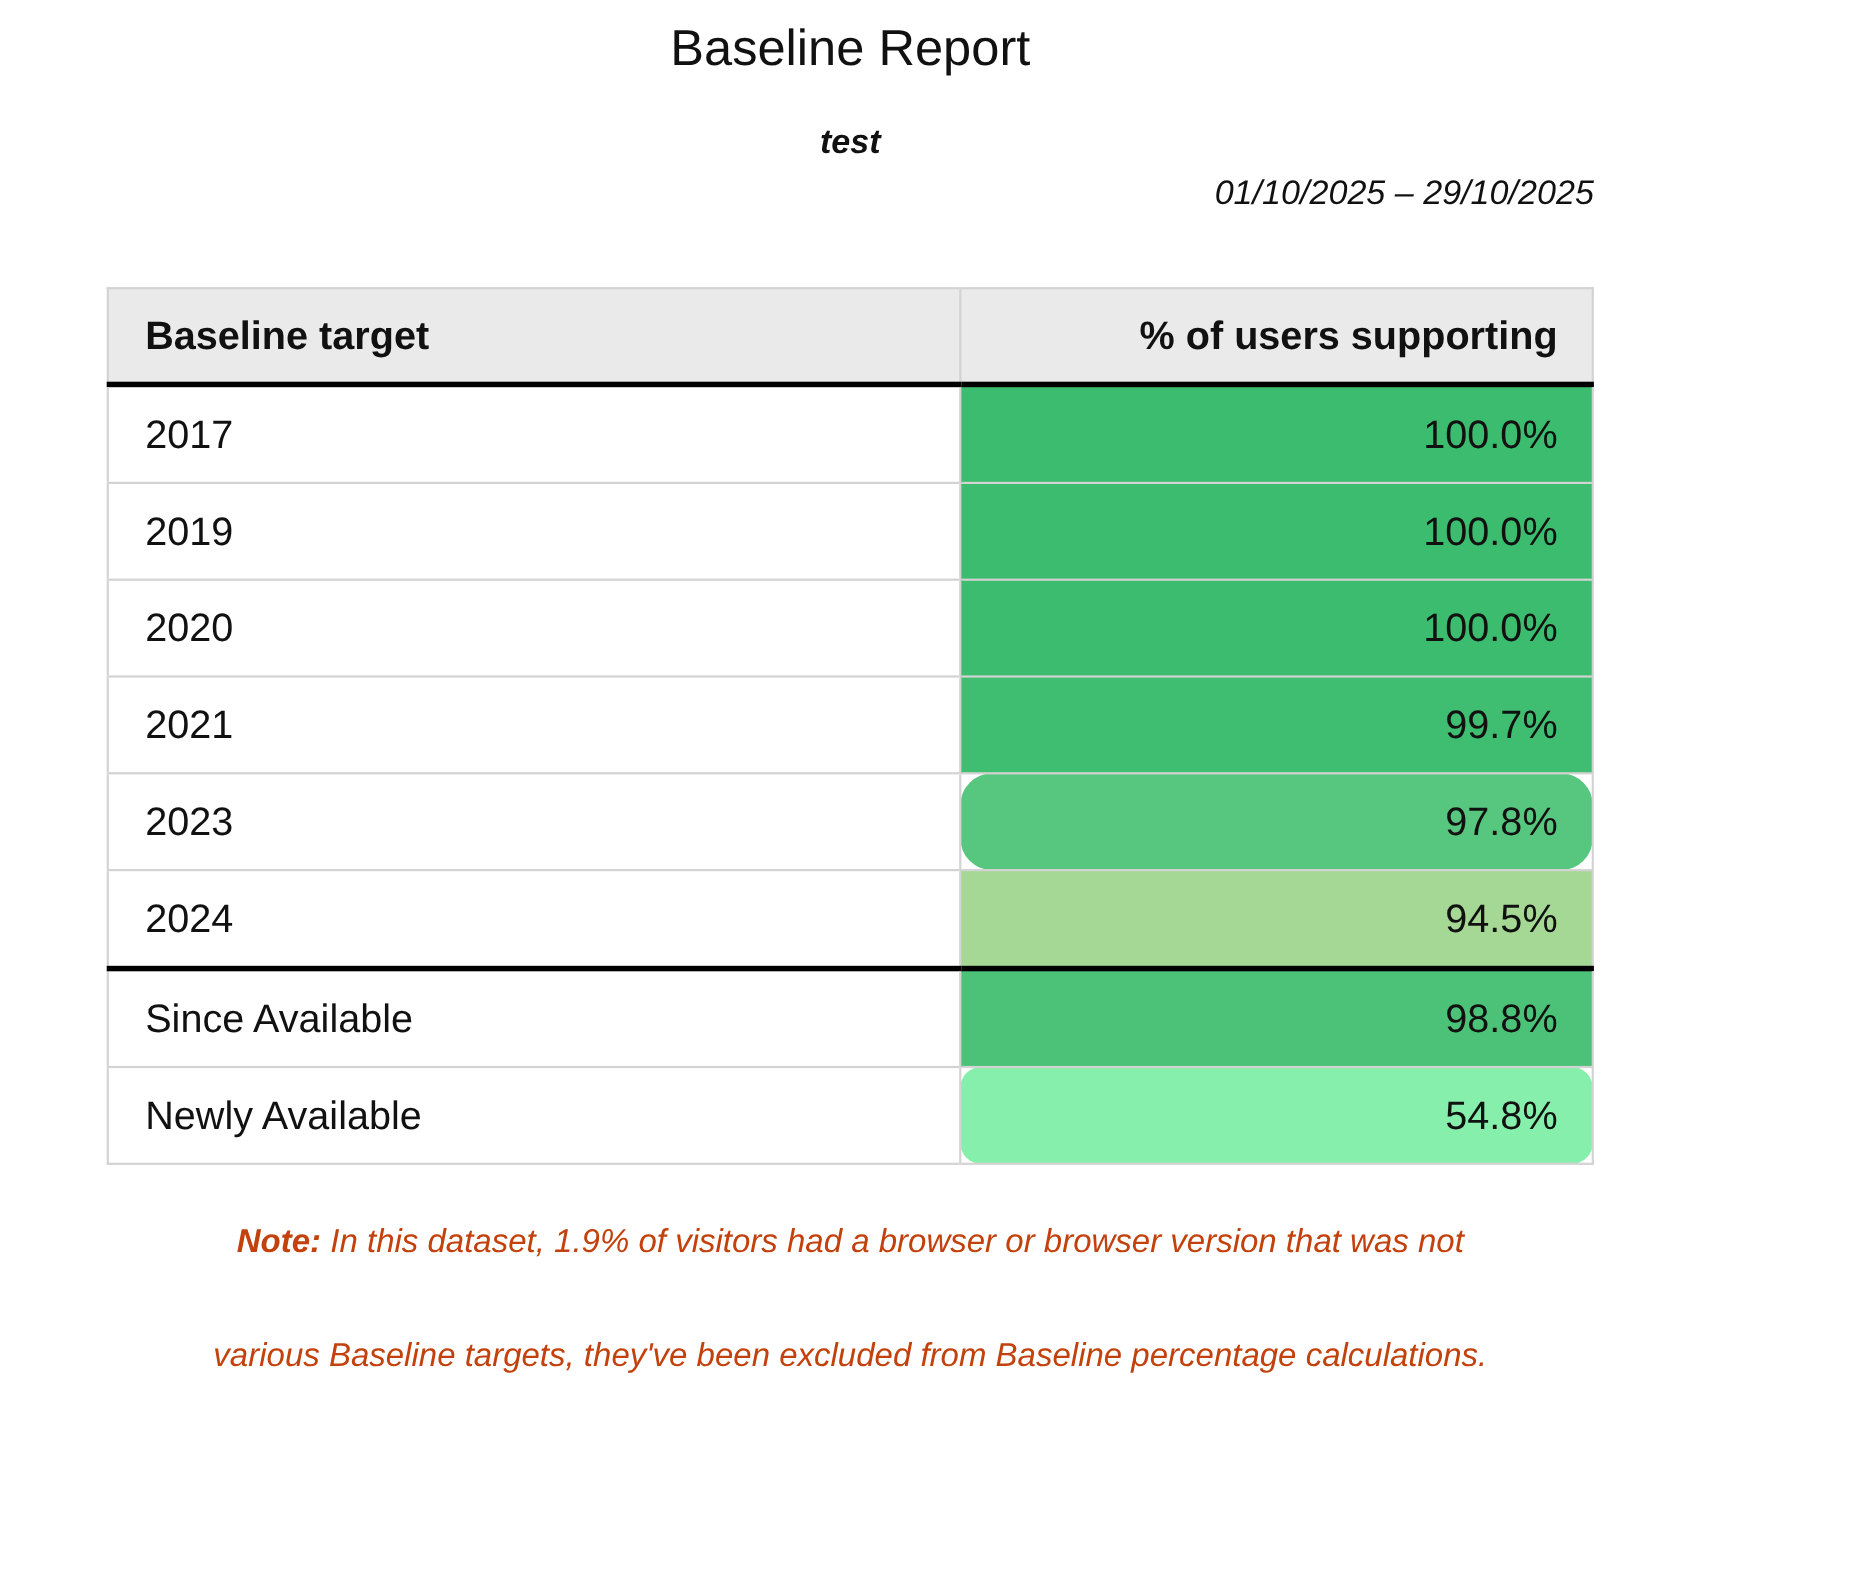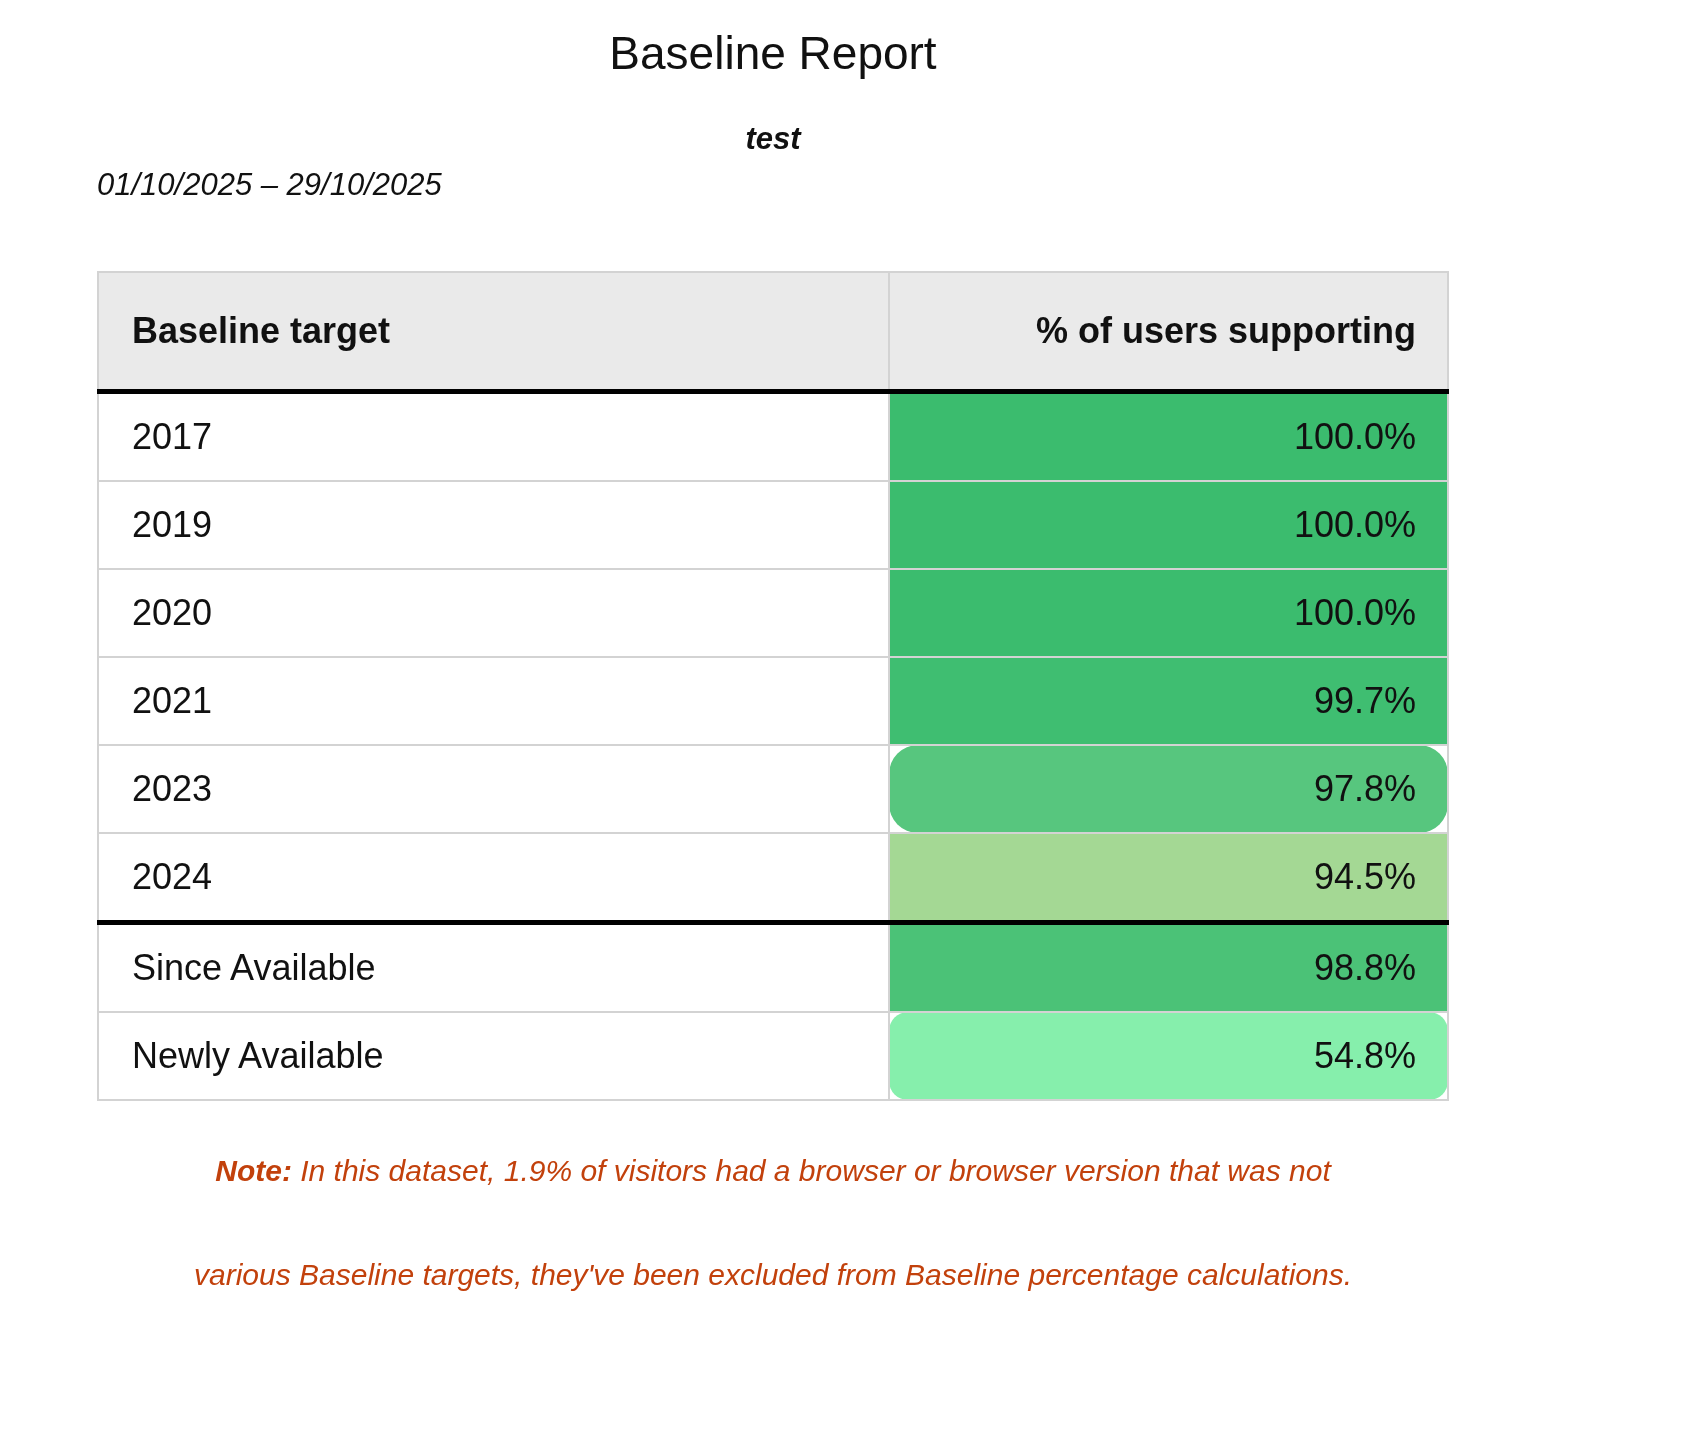--- a/index.html
+++ b/index.html
@@ -7,61 +7,61 @@
     padding: 0;
     background: #ffffff;
     width: 1696px;
     height: 1448px;
     font-family: "Liberation Sans", sans-serif;
     color: #111111;
     -webkit-font-smoothing: antialiased;
   }
   .content {
     width: 1352px;
-    margin: 14px 0 0 97px;
+    margin: 4px 0 0 97px;
   }
   .title {
     margin: 0;
     padding-top: 12px;
     text-align: center;
     font-size: 46px;
     line-height: 55px;
     font-weight: 400;
     color: #111111;
   }
   .subtitle {
     margin-top: 40px;
     text-align: center;
     font-size: 31px;
     line-height: 36px;
     font-weight: 700;
     font-style: italic;
   }
   .daterange {
     margin-top: 10px;
-    text-align: left;
+    text-align: right;
     font-size: 31px;
     line-height: 36px;
     font-style: italic;
   }
   table.report {
     margin-top: 68px;
     width: 1352px;
     border-collapse: collapse;
     table-layout: fixed;
     border: 2px solid #d3d3d3;
   }
   table.report th {
     height: 84px;
     background: #eaeaea;
     font-size: 36px;
     font-weight: 700;
     vertical-align: middle;
     border-bottom: 5px solid #000000;
-    padding: 16px;
+    padding: 0;
   }
   table.report td {
     height: 86px;
     font-size: 36px;
     vertical-align: middle;
     padding: 0;
   }
   .col-target {
     width: 740px;
     text-align: left;

